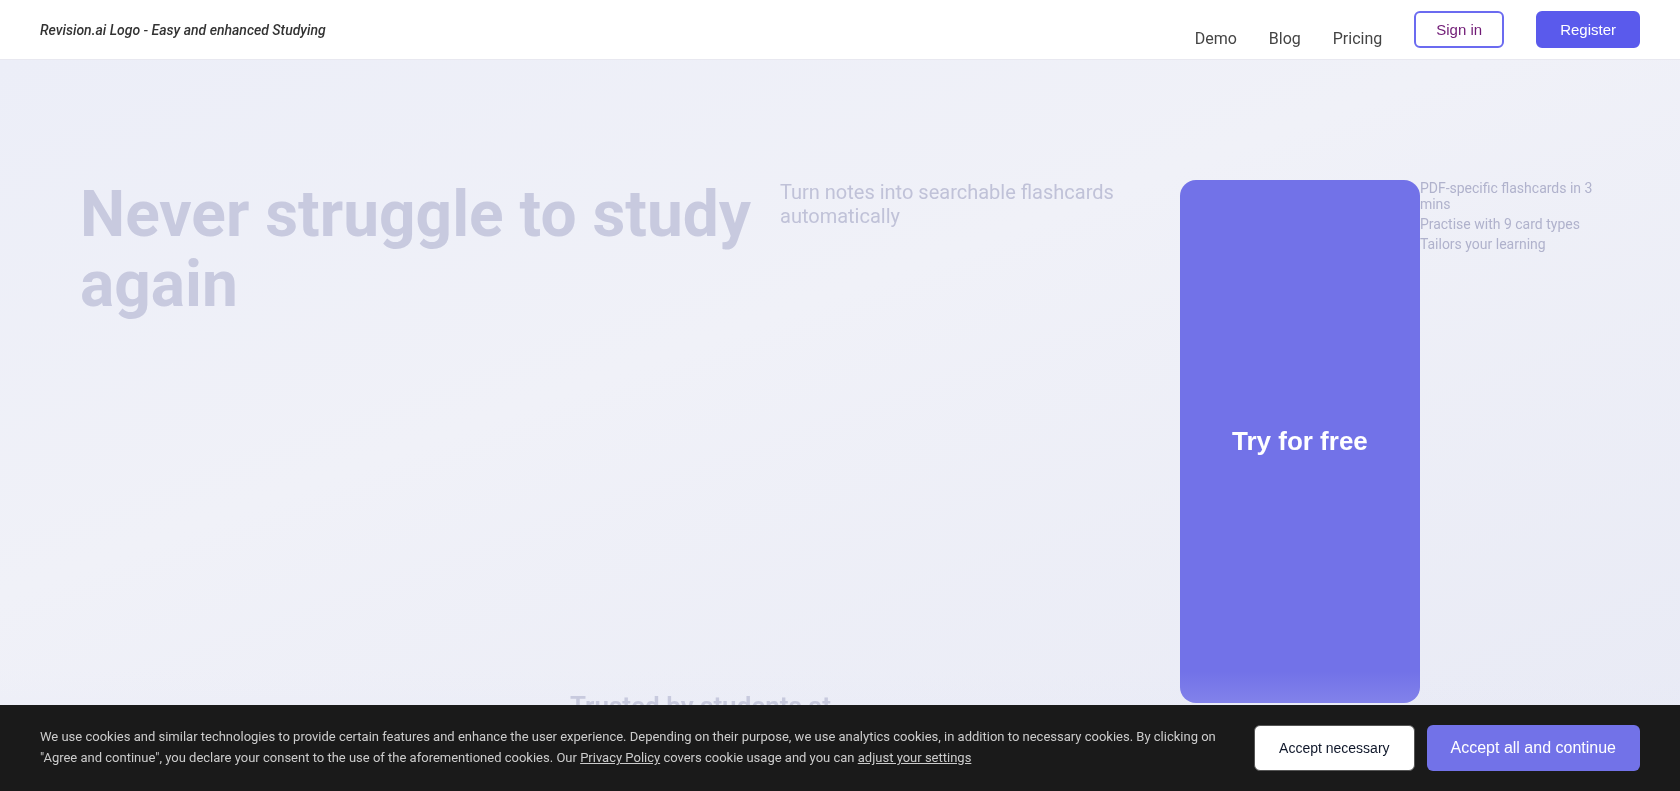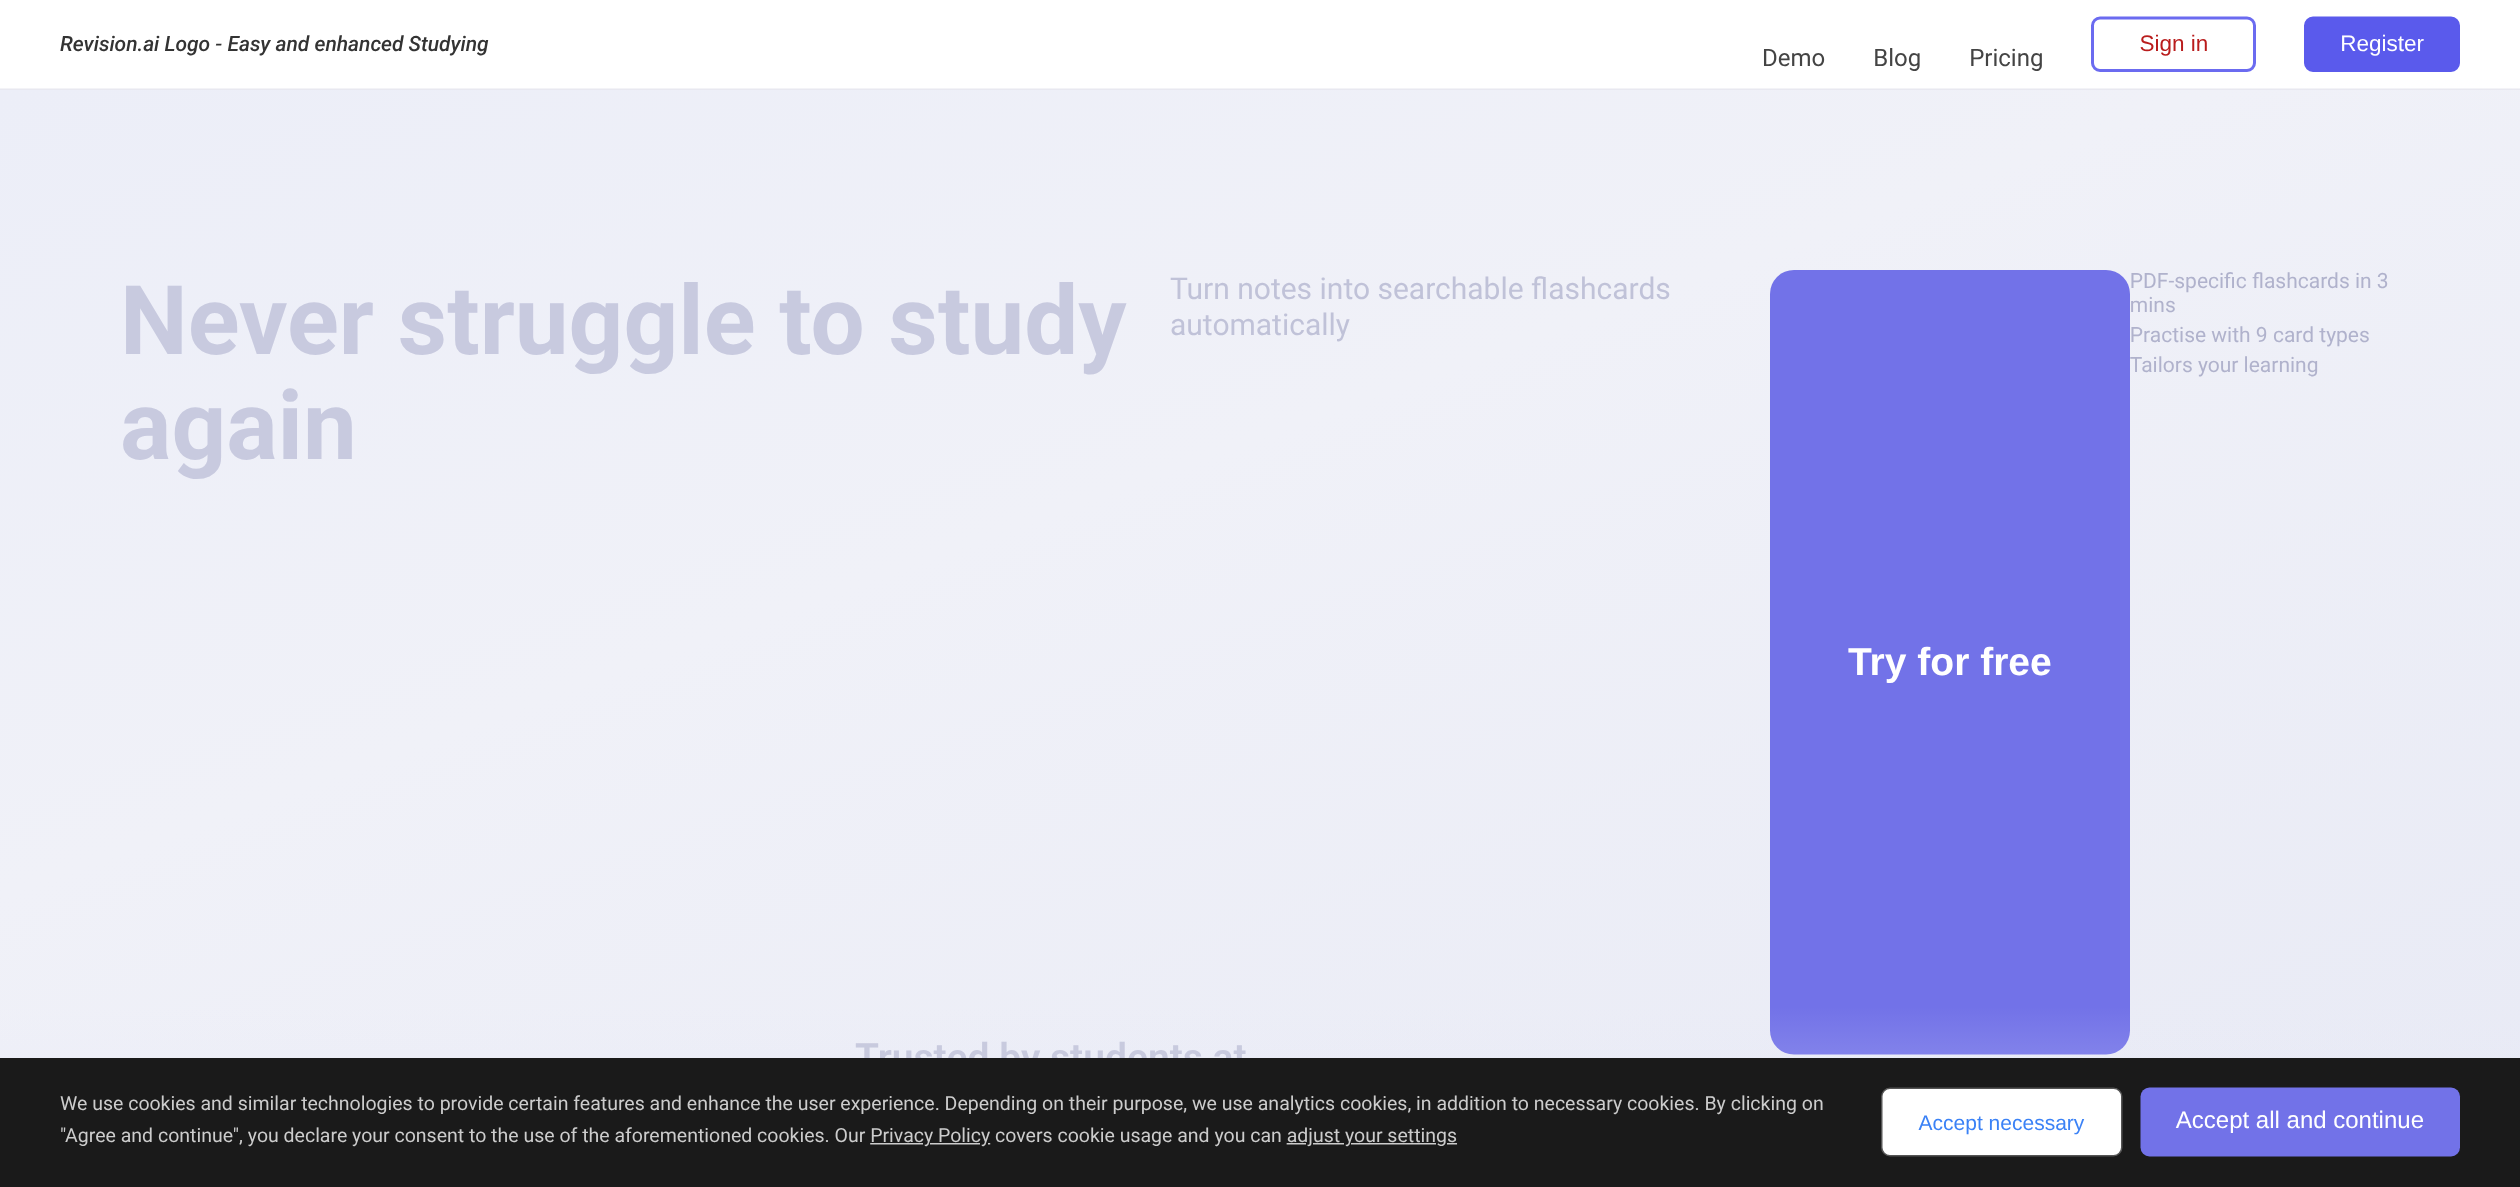--- a/index.html
+++ b/index.html
@@ -46,24 +46,24 @@
     }
 
     .nav-link {
       font-size: 16px;
       color: #444;
       text-decoration: none;
       cursor: pointer;
     }
 
     .btn-signin {
-      padding: 8px 30px;
+      padding: 8px 20px;
       border: 2px solid #6b6bf0;
       background: transparent;
-      color: #b91c1c;
+      color: #701a75;
       border-radius: 6px;
       font-size: 15px;
       cursor: pointer;
       font-weight: 500;
     }
 
     .btn-register {
       padding: 8px 22px;
       border: 2px solid #5a5aec;
       background: #5a5aec;
@@ -192,21 +192,21 @@
 
     .cookie-buttons {
       display: flex;
       gap: 12px;
       flex-shrink: 0;
     }
 
     .btn-accept-necessary {
       padding: 0 24px;
       background: #ffffff;
-      color: #3b82f6;
+      color: #0f172a;
       border: 1px solid #555;
       border-radius: 6px;
       font-size: 14px;
       font-weight: 500;
       cursor: pointer;
       white-space: nowrap;
     }
 
     .btn-accept-all {
       padding: 14px 24px;

